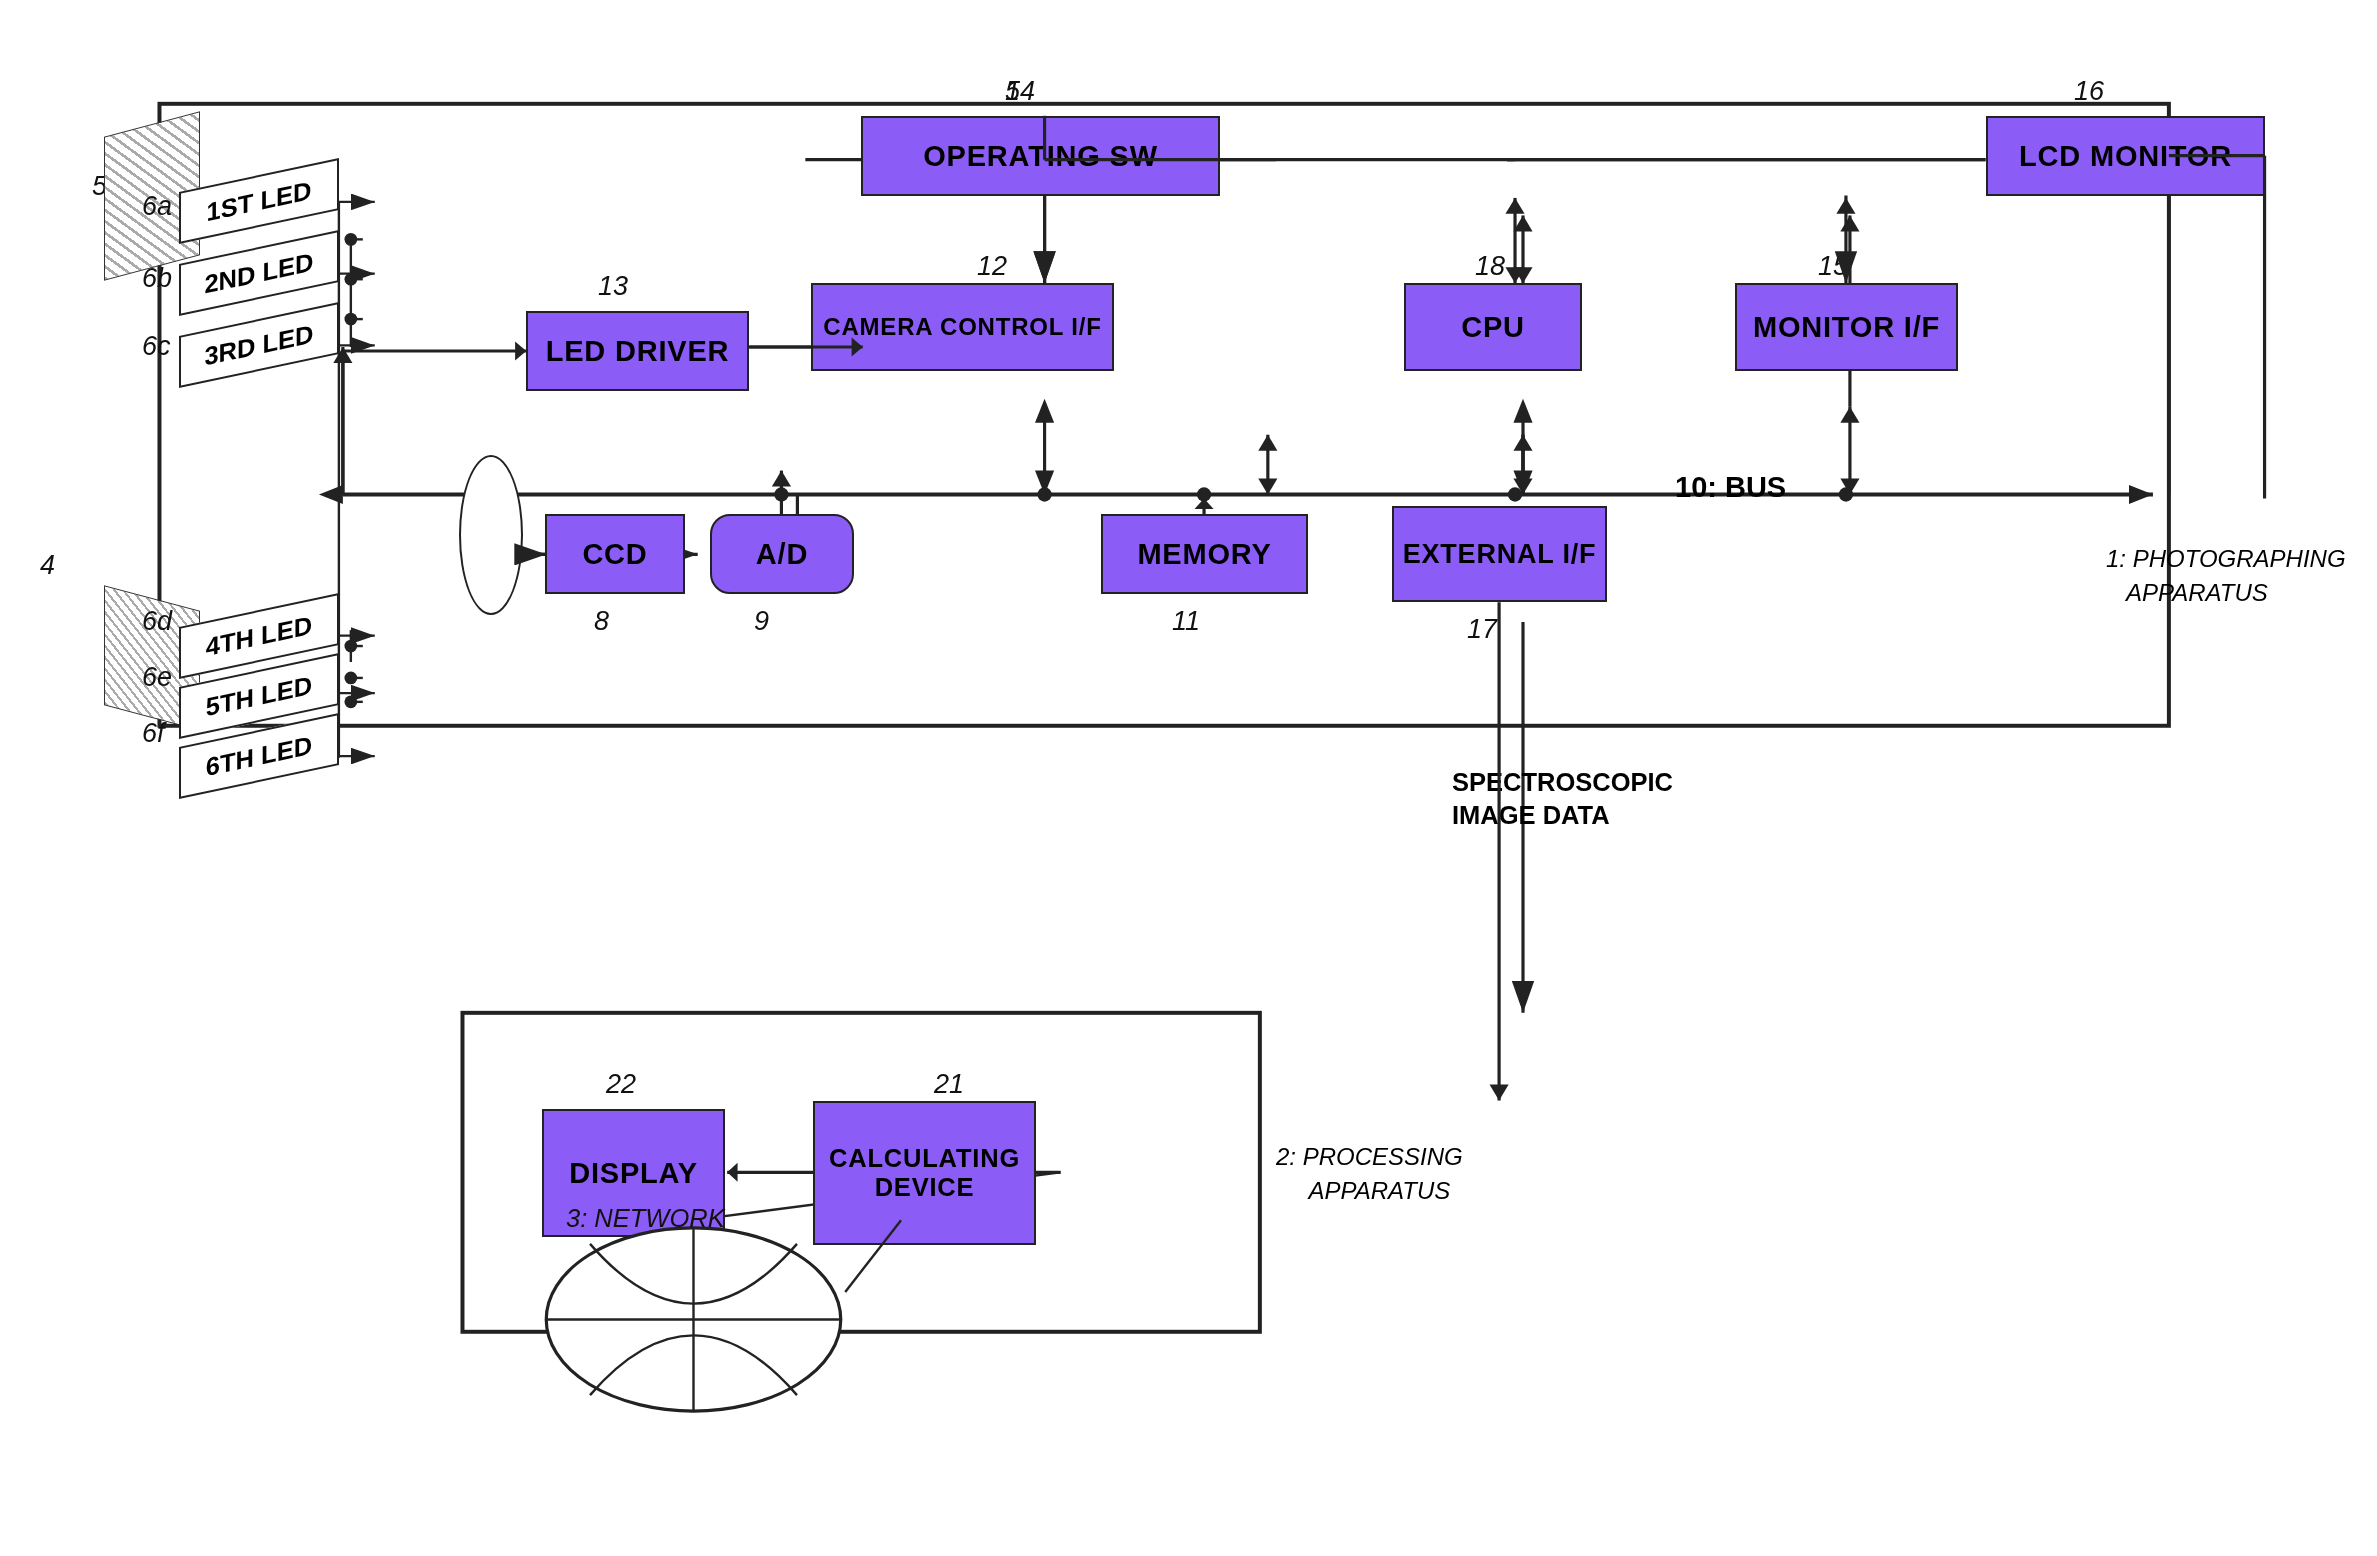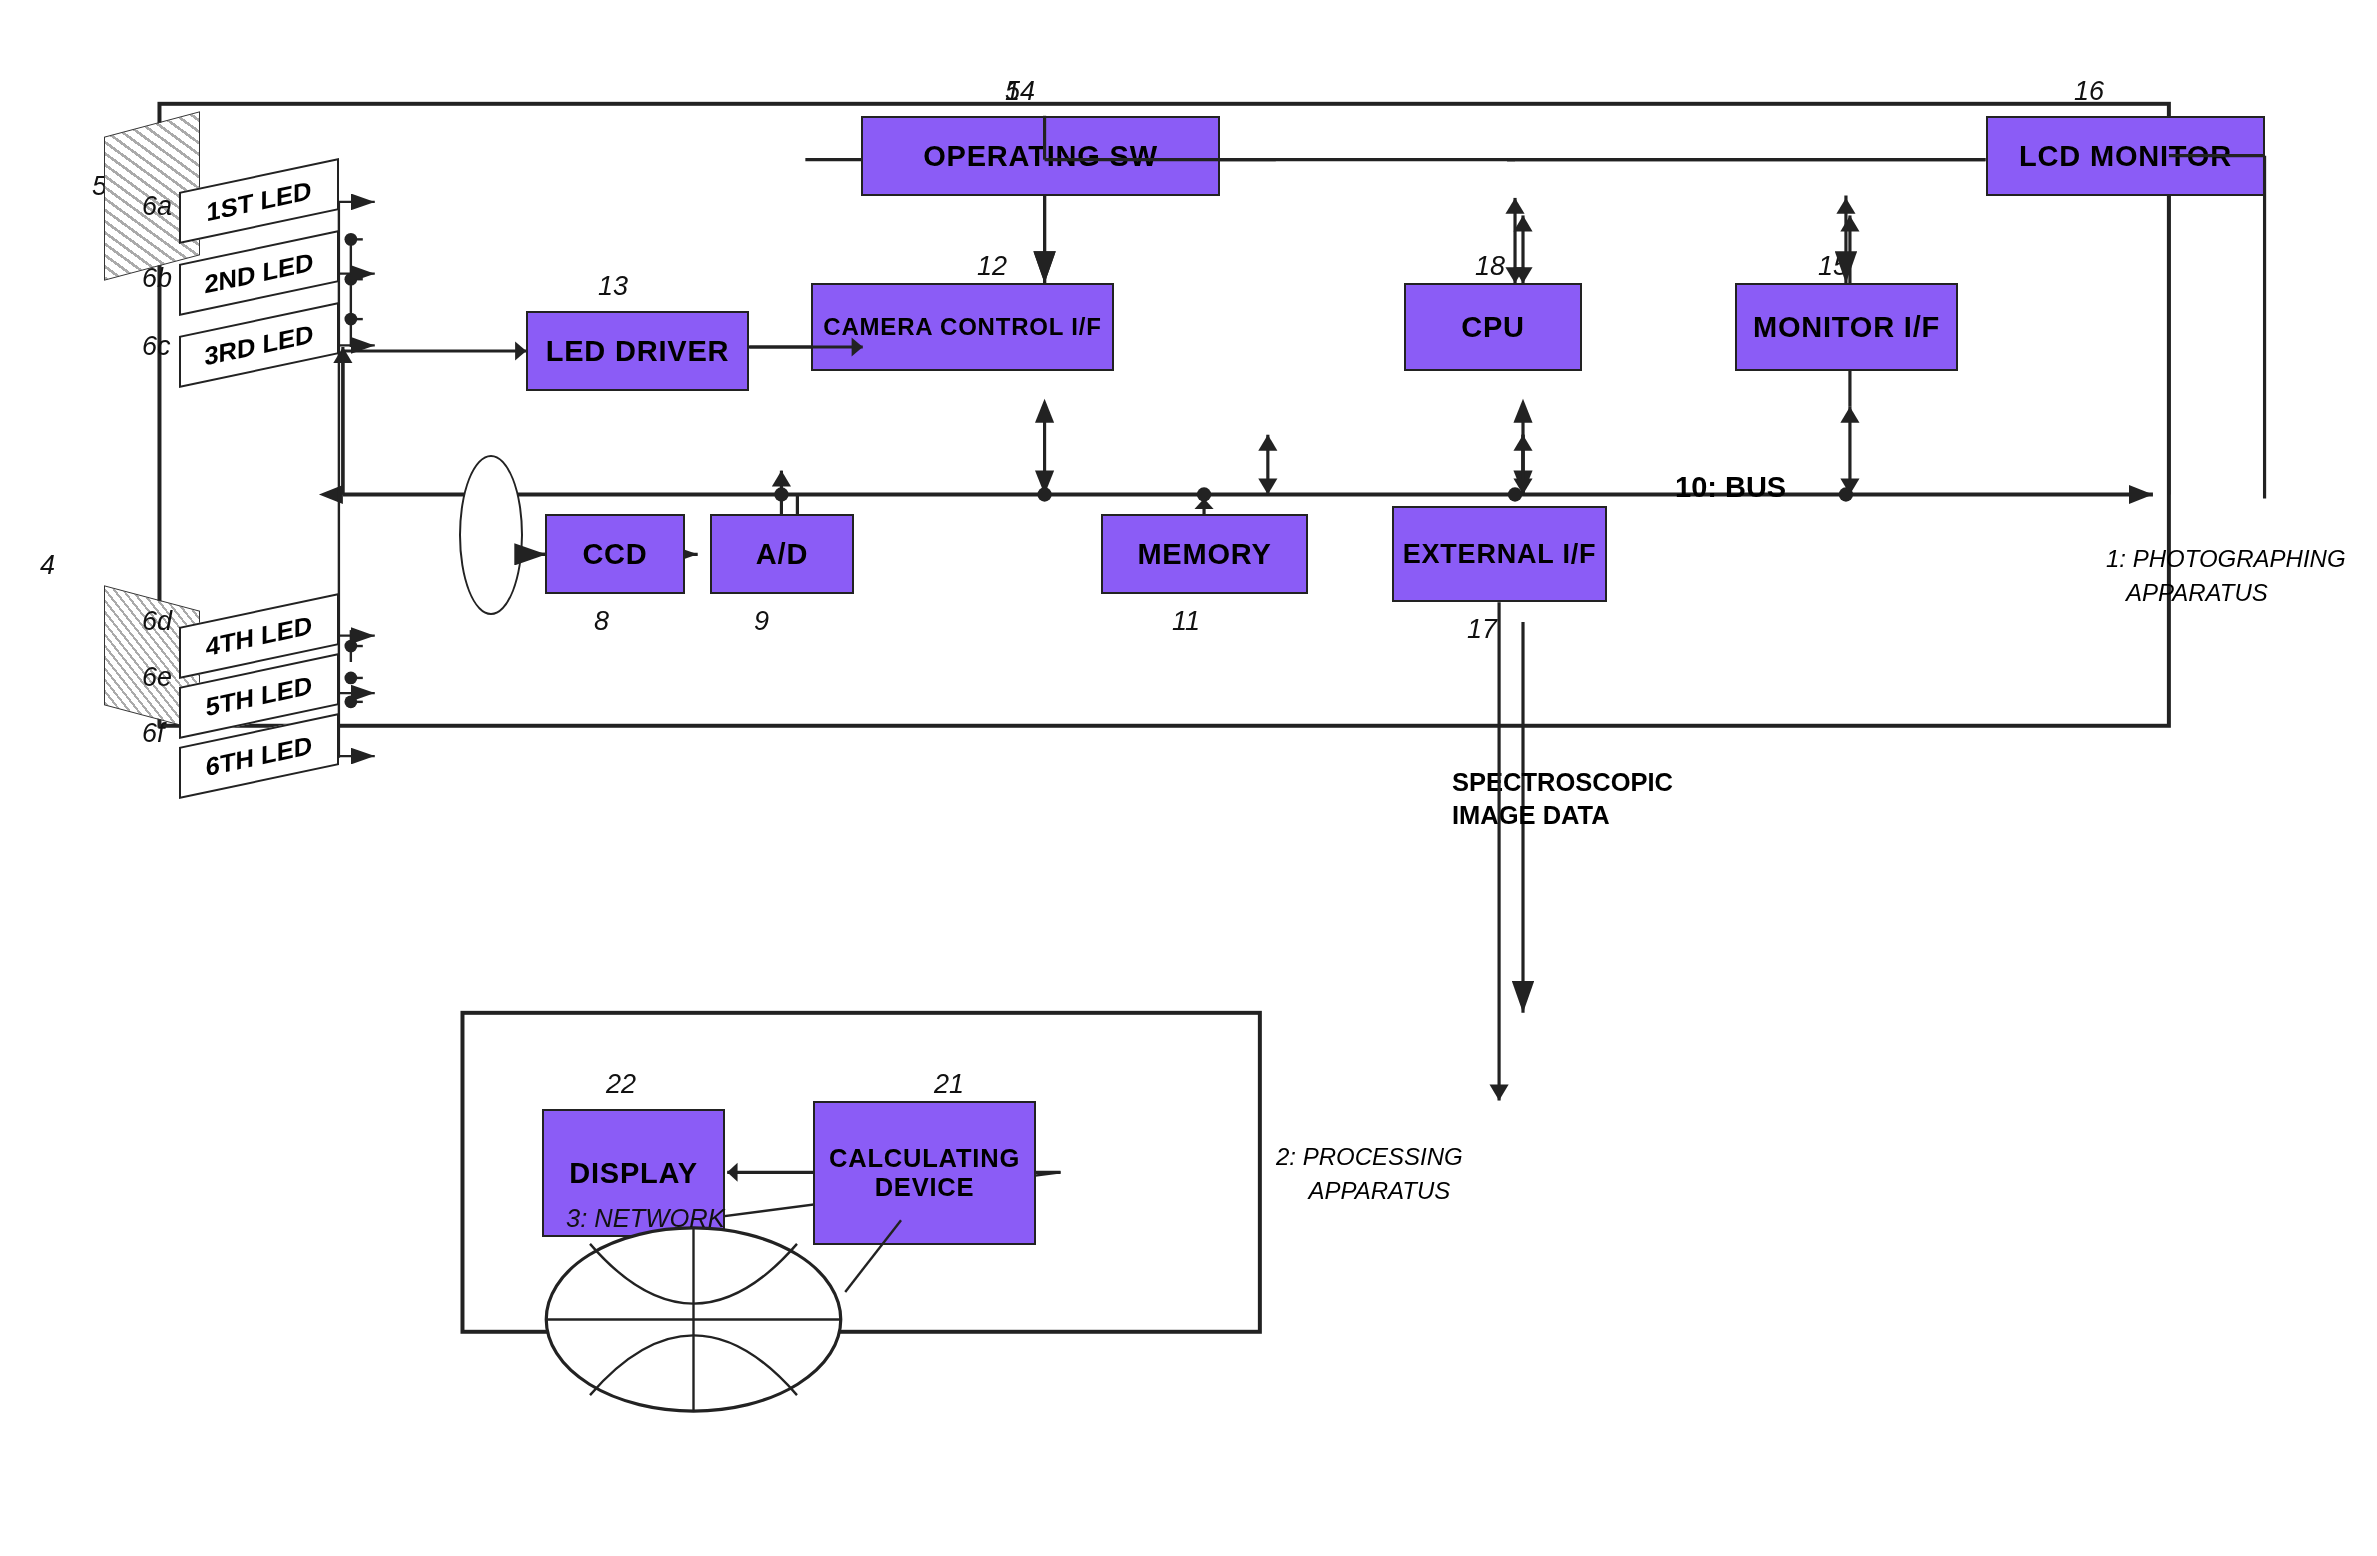--- a/index.html
+++ b/index.html
@@ -243,21 +243,21 @@
   <div class="label" style="top:251px; left:1475px;">18</div>
 
   <div class="box" style="top:283px; left:1735px; width:223px; height:88px;">MONITOR I/F</div>
 
   <div class="label" style="top:251px; left:1818px;">15</div>
 
   <div class="box" style="top:514px; left:520px; width:140px; height:80px;margin-left:25px;">CCD</div>
 
   <div class="label" style="top:606px; left:594px;">8</div>
 
-  <div class="box" style="top:514px; left:710px; width:144px; height:80px;">A/D</div>
+  <div class="box" style="top:514px; left:710px; width:144px; height:80px;border-radius:20px;">A/D</div>
 
   <div class="label" style="top:606px; left:754px;">9</div>
 
   <div class="box" style="top:514px; left:1101px; width:207px; height:80px;">MEMORY</div>
 
   <div class="label" style="top:606px; left:1172px;">11</div>
 
   <div class="box" style="top:506px; left:1392px; width:215px; height:96px; font-size:27px;">EXTERNAL
 I/F</div>
 

